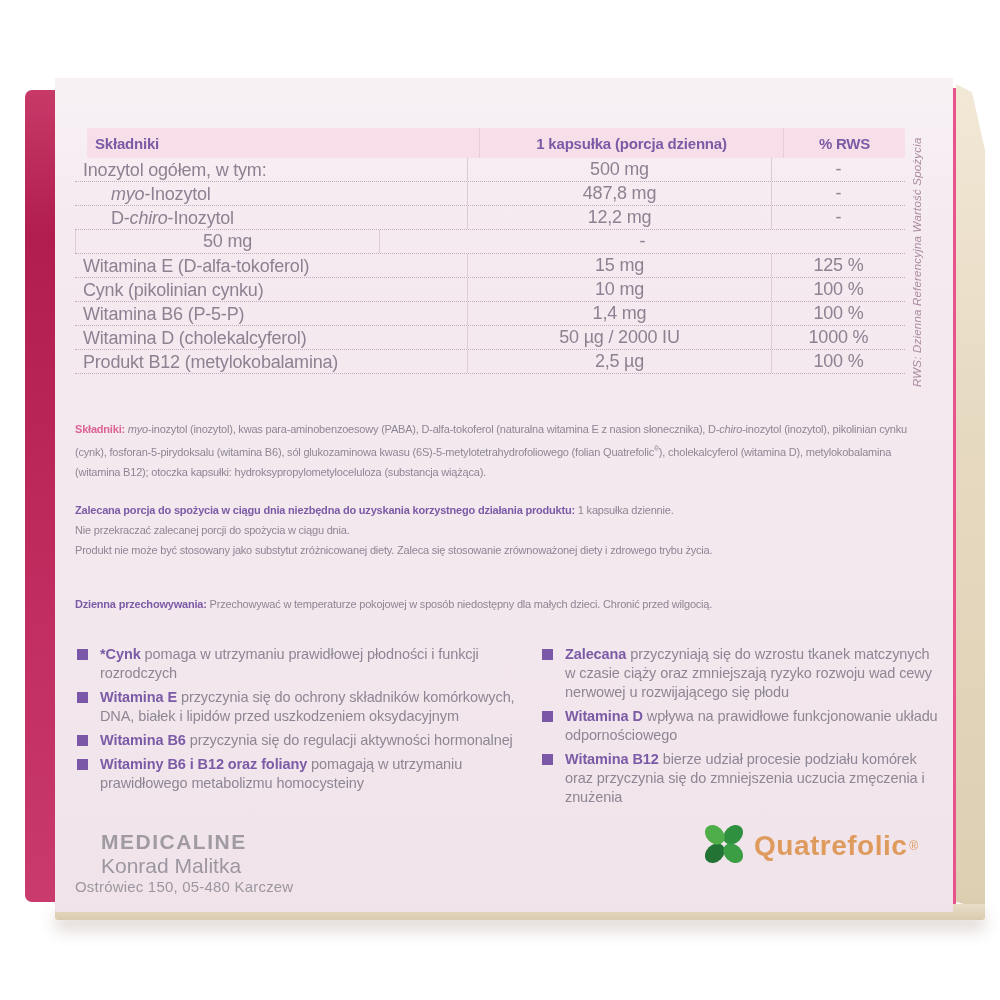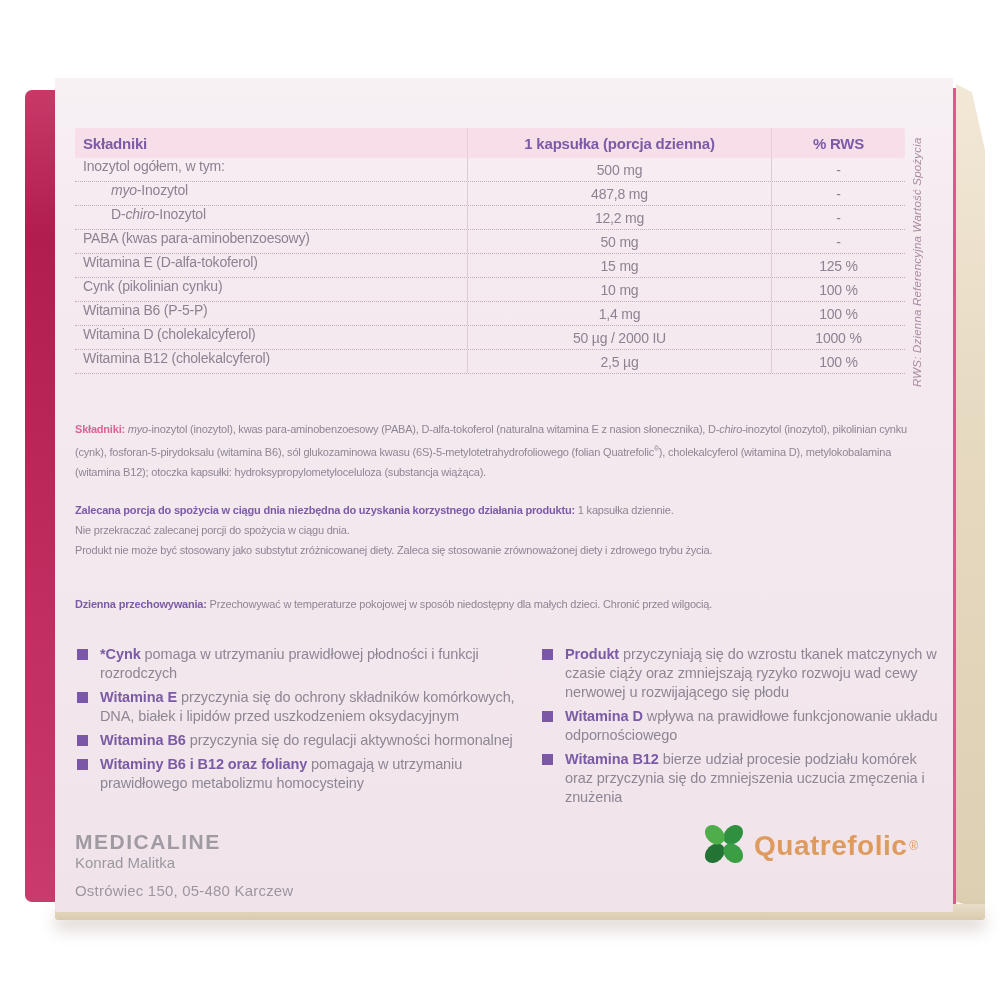--- a/index.html
+++ b/index.html
@@ -27,25 +27,25 @@
   .edge-bottom{
     position:absolute;left:30px;top:826px;width:930px;height:16px;
     background:linear-gradient(180deg,#e9ddc8,#d9cbae);
     box-shadow:0 10px 16px rgba(140,110,100,.28);
     border-radius:0 0 3px 3px;
   }
   
   .sup-table{position:absolute;left:20px;top:50px;width:830px;}
   .t-header{
     display:flex;align-items:center;height:30px;background:#f8dee9;border-radius:2px;
-    color:#7c5ba6;font-weight:bold;font-size:15px;letter-spacing:-0.2px;
+    color:#7c5ba6;font-weight:bold;font-size:15px;letter-spacing:-0.2px;margin-left:12px;
   }
   .t-row{
-    display:flex;align-items:flex-start;height:23px;border-bottom:1px dotted #c6abbe;
-    color:#8e8292;font-size:14px;letter-spacing:-0.2px;
+    display:flex;align-items:flex-end;height:23px;border-bottom:1px dotted #c6abbe;
+    color:#8e8292;font-size:18px;letter-spacing:-0.2px;
   }
   .c-name{flex:0 0 392px;padding-left:8px;box-sizing:border-box;text-align:left;}
   .t-row.indent .c-name{padding-left:36px;}
   .c-amt{flex:0 0 303px;text-align:center;border-left:1px solid #ddcbd7;align-self:stretch;display:flex;align-items:center;justify-content:center;}
   .c-rws{flex:1 1 auto;text-align:center;border-left:1px solid #ddcbd7;align-self:stretch;display:flex;align-items:center;justify-content:center;}
   .t-header .c-amt,.t-header .c-rws{border-left:1px solid #eccbd9;}
   .it{font-style:italic;}
   sup{font-size:0.62em;}
   
   .side-note{
@@ -66,22 +66,22 @@
   .b-col{display:flex;flex-direction:column;}
   .b-col.left{width:448px;margin-right:17px;}
   .b-col.right{width:399px;}
   .benefit{display:flex;margin-bottom:5px;font-size:14.5px;line-height:19px;color:#8d8694;letter-spacing:-0.1px;}
   .benefit .sq{flex:none;width:11px;height:11px;background:#7b57a8;margin:4px 12px 0 2px;}
   .benefit .lead{color:#7c5ba6;font-weight:bold;}
   
   .footer-left{position:absolute;left:20px;top:752px;color:#a29ca5;}
   .ml-row{display:flex;align-items:baseline;flex-direction:column;}
   .ml-logo{font-size:21px;font-weight:bold;letter-spacing:1.5px;color:#a09aa3;}
-  .ml-person{font-size:15px;margin-left:0;color:#9c96a0;}
-  .ml-address{font-size:15px;margin-top:11px;color:#9c96a0;letter-spacing:0.2px;}
+  .ml-person{font-size:21px;margin-left:26px;color:#9c96a0;}
+  .ml-address{font-size:15px;margin-top:0;color:#9c96a0;letter-spacing:0.2px;}
   .footer-right{position:absolute;left:645px;top:742px;display:flex;align-items:center;}
   .qf-text{font-size:28px;font-weight:600;color:#df9a5e;letter-spacing:0.5px;margin-left:6px;}
   .qf-reg{font-size:12px;color:#df9a5e;vertical-align:18px;margin-left:2px;}
 </style>
 </head>
 <body>
 
 <div class="package">
   <div class="edge-left"></div>
   <div class="edge-line"></div>
@@ -106,21 +106,20 @@
             <div class="c-name"><span class="it">myo</span><span>-Inozytol</span></div>
             <div class="c-amt">487,8 mg</div>
             <div class="c-rws">-</div>
           </div>
           <div class="t-row indent">
             <div class="c-name"><span>D-</span><span class="it">chiro</span><span>-Inozytol</span></div>
             <div class="c-amt">12,2 mg</div>
             <div class="c-rws">-</div>
           </div>
           <div class="t-row">
-            <div class="c-name"><span>PABA (kwas para-aminobenzoesowy)</span></div>
             <div class="c-amt">50 mg</div>
             <div class="c-rws">-</div>
           </div>
           <div class="t-row">
             <div class="c-name"><span>Witamina E (D-alfa-tokoferol)</span></div>
             <div class="c-amt">15 mg</div>
             <div class="c-rws">125 %</div>
           </div>
           <div class="t-row">
             <div class="c-name"><span>Cynk (pikolinian cynku)</span></div>
@@ -131,21 +130,21 @@
             <div class="c-name"><span>Witamina B6 (P-5-P)</span></div>
             <div class="c-amt">1,4 mg</div>
             <div class="c-rws">100 %</div>
           </div>
           <div class="t-row">
             <div class="c-name"><span>Witamina D (cholekalcyferol)</span></div>
             <div class="c-amt">50 µg / 2000 IU</div>
             <div class="c-rws">1000 %</div>
           </div>
           <div class="t-row">
-            <div class="c-name"><span>Witamina B12 (cholekalcyferol)</span></div>
+            <div class="c-name"><span>Produkt B12 (metylokobalamina)</span></div>
             <div class="c-amt">2,5 µg</div>
             <div class="c-rws">100 %</div>
           </div>
         </div>
     </div>
 
     <div class="side-note">RWS: Dzienna Referencyjna Wartość Spożycia</div>
 
     <p class="para p-ingredients"><span class="lead-pink">Składniki:</span><span><span> </span><span class="it">myo</span><span>-inozytol (inozytol), kwas para-aminobenzoesowy (PABA), D-alfa-tokoferol (naturalna witamina E z nasion słonecznika), D-</span><span class="it">chiro</span><span>-inozytol (inozytol), pikolinian cynku (cynk), fosforan-5-pirydoksalu (witamina B6), sól glukozaminowa kwasu (6S)-5-metylotetrahydrofoliowego (folian Quatrefolic</span><sup>®</sup><span>), cholekalcyferol (witamina D), metylokobalamina (witamina B12); otoczka kapsułki: hydroksypropylometyloceluloza (substancja wiążąca).</span></span></p>
 
@@ -172,21 +171,21 @@
             <span><span class="lead">Witamina B6</span><span> przyczynia się do regulacji aktywności hormonalnej</span></span>
           </div>
           <div class="benefit">
             <span class="sq"></span>
             <span><span class="lead">Witaminy B6 i B12 oraz foliany</span><span> pomagają w utrzymaniu prawidłowego metabolizmu homocysteiny</span></span>
           </div>
         </div>
       <div class="b-col right">
           <div class="benefit">
             <span class="sq"></span>
-            <span><span class="lead">Produkt</span><span> przyczyniają się do wzrostu tkanek matczynych w czasie ciąży oraz zmniejszają ryzyko rozwoju wad cewy nerwowej u rozwijającego się płodu</span></span>
+            <span><span class="lead">Zalecana</span><span> przyczyniają się do wzrostu tkanek matczynych w czasie ciąży oraz zmniejszają ryzyko rozwoju wad cewy nerwowej u rozwijającego się płodu</span></span>
           </div>
           <div class="benefit">
             <span class="sq"></span>
             <span><span class="lead">Witamina D</span><span> wpływa na prawidłowe funkcjonowanie układu odpornościowego</span></span>
           </div>
           <div class="benefit">
             <span class="sq"></span>
             <span><span class="lead">Witamina B12</span><span> bierze udział procesie podziału komórek oraz przyczynia się do zmniejszenia uczucia zmęczenia i znużenia</span></span>
           </div>
         </div>

